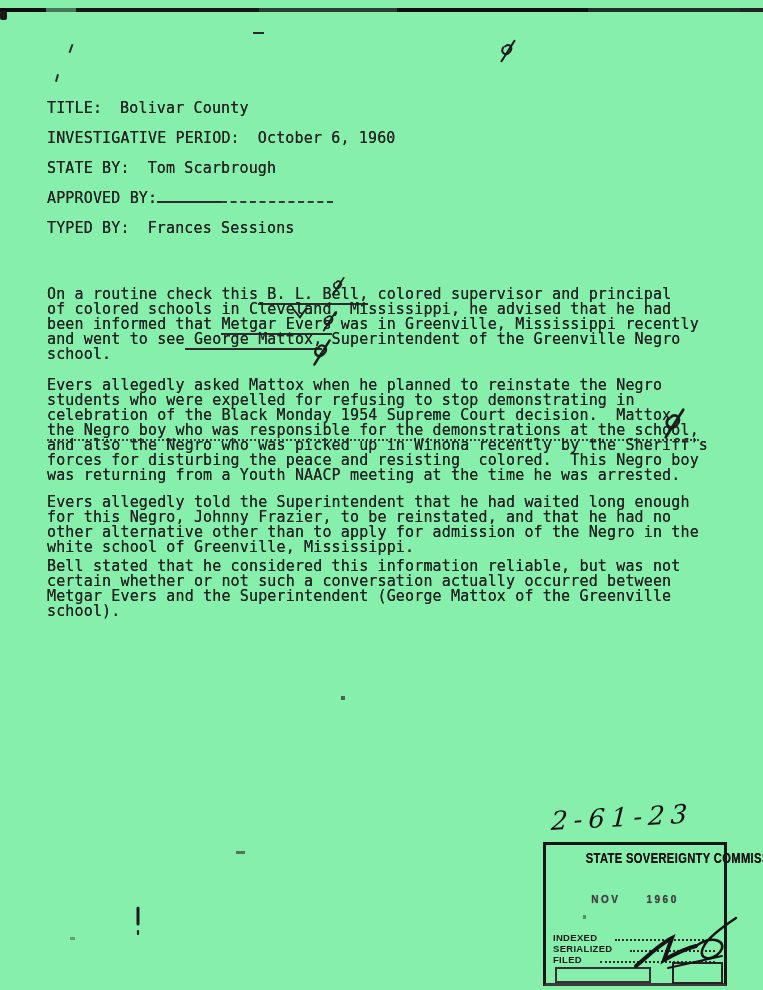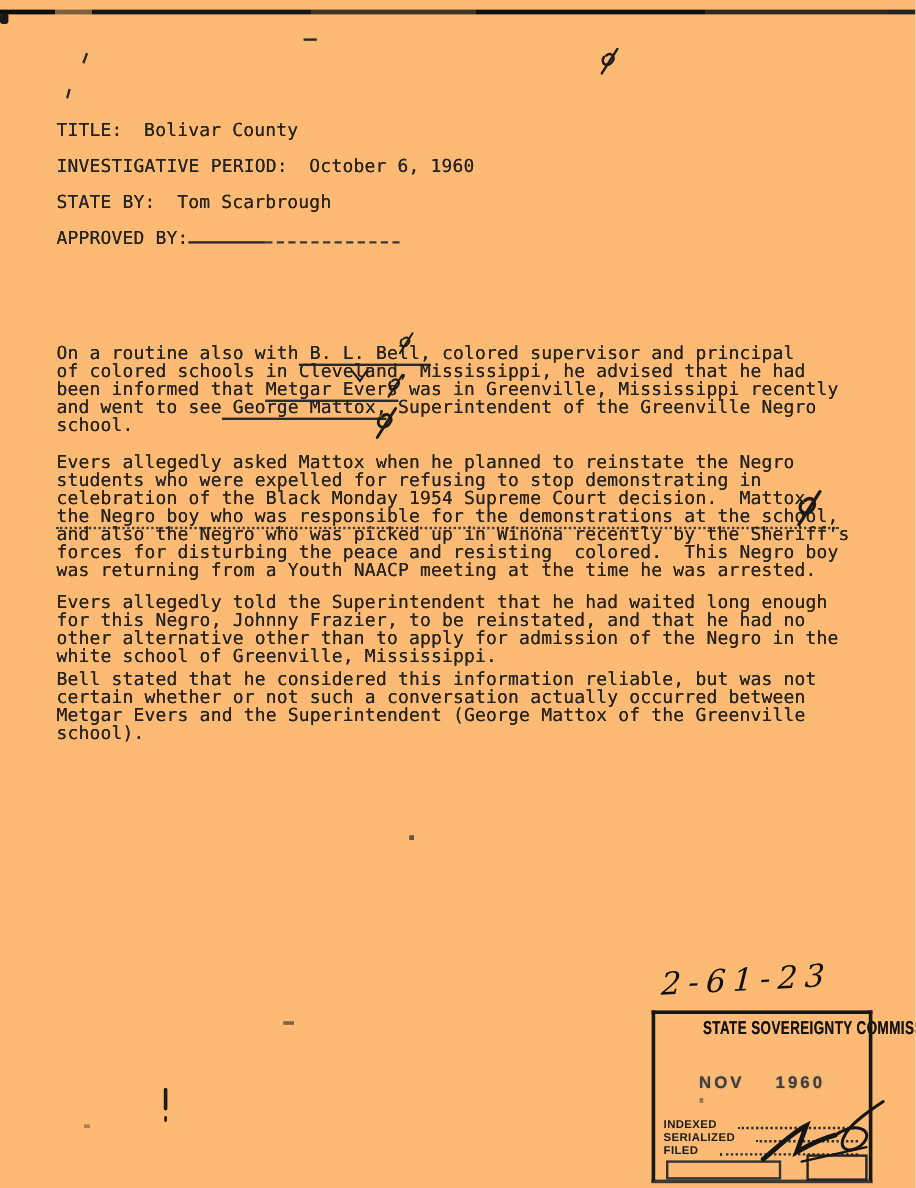--- a/index.html
+++ b/index.html
@@ -1,18 +1,18 @@
 <!DOCTYPE html>
 <html><head>
 <meta charset="utf-8">
 <style>
   html,body{margin:0;padding:0;background:#e8e8e8;}
   .page{
     position:relative;width:763px;height:990px;margin:0 auto;
-    background:#fdba74;overflow:hidden;
+    background:#86efac;overflow:hidden;
     font-family:"DejaVu Sans Mono",monospace;color:#262626;
   }
   
   .scan-top-line{
     position:absolute;top:8px;left:0;right:0;height:4px;
     background:linear-gradient(90deg,#0e0e0e 0 6%,rgba(20,20,20,.55) 6% 10%,#161616 10% 34%,
       rgba(18,18,18,.8) 34% 52%,#101010 52% 77%,rgba(25,25,25,.9) 77% 97%,#222 97% 100%);
   }
   .scan-blob{position:absolute;top:11px;left:0;width:7px;height:9px;background:#1a1a1a;border-radius:2px;}
 
@@ -45,21 +45,21 @@
     letter-spacing:6px;transform:rotate(-3deg) skewX(-6deg);white-space:nowrap;
   }
   .stamp-box{
     position:absolute;left:543px;top:842px;width:184px;height:144px;box-sizing:border-box;
     border:3px solid #171717;border-bottom-color:#3a3a3a;
     font-family:"Liberation Sans",sans-serif;color:#161616;
   }
   .stamp-title-wrap{text-align:center;margin-top:4px;height:20px;}
   .stamp-title{display:inline-block;white-space:nowrap;transform:scaleX(.72);transform-origin:center;
     font-weight:bold;font-size:15.5px;letter-spacing:.5px;color:#141414;text-shadow:0 0 .6px #333;}
-  .stamp-date{margin-top:25px;text-align:center;font-weight:bold;font-size:14px;color:#3f3f3f;
+  .stamp-date{margin-top:25px;text-align:center;font-weight:bold;font-size:10px;color:#3f3f3f;
     letter-spacing:2.5px;text-shadow:0 0 1px #666;}
   .stamp-date .month{margin-right:26px;}
   .stamp-rows{position:absolute;left:7px;right:7px;top:87px;font-weight:bold;font-size:9.5px;
     letter-spacing:.3px;color:#1b1b1b;}
   .stamp-row{display:flex;align-items:flex-end;height:11px;gap:15px;}
   .leader{flex:1;border-bottom:2px dotted #2e2e2e;margin:0 2px 2px 3px;}
   .subbox-left{position:absolute;left:9px;top:122px;width:92px;height:12px;border:2px solid #333;}
   .subbox-right{position:absolute;left:126px;top:117px;width:47px;height:18px;border:2px solid #242424;}
   .stamp-scribble{position:absolute;left:630px;top:916px;}
   .stamp-scribble path{stroke:#151515;fill:none;stroke-linecap:round;}
@@ -70,25 +70,26 @@
 <div class="page">
 
   <div class="scan-top-line"></div>
   <div class="scan-blob"></div>
 
   <div class="doc-header">
     <div class="header-row"><span>TITLE:</span><span class="gap2"></span><span>Bolivar County</span></div>
     <div class="header-row"><span>INVESTIGATIVE PERIOD:</span><span class="gap2"></span><span>October 6, 1960</span></div>
     <div class="header-row"><span>STATE BY:</span><span class="gap2"></span><span>Tom Scarbrough</span></div>
     <div class="header-row"><span>APPROVED BY:</span><span class="approved-solid"></span><span class="approved-dashed"></span></div>
+    <div class="header-row"><span>TYPED BY:</span><span class="gap2"></span><span>Frances Sessions</span></div>
   </div>
 
   <div class="doc-body">
     <div class="para mb-a">
-      <div class="line"><span>On a routine also with</span><span class="u"> B. L. Bell,</span><span> colored supervisor and principal</span></div>
+      <div class="line"><span>On a routine check this</span><span class="u"> B. L. Bell,</span><span> colored supervisor and principal</span></div>
       <div class="line"><span>of colored schools in Cleveland, Mississippi, he advised that he had</span></div>
       <div class="line"><span>been informed that </span><span class="u">Metgar Evers</span><span> was in Greenville, Mississippi recently</span></div>
       <div class="line"><span>and went to see</span><span class="u"> George Mattox,</span><span> Superintendent of the Greenville Negro</span></div>
       <div class="line"><span>school.</span></div>
     </div>
 
     <div class="para mb-b">
       <div class="line"><span>Evers allegedly asked Mattox when he planned to reinstate the Negro</span></div>
       <div class="line"><span>students who were expelled for refusing to stop demonstrating in</span></div>
       <div class="line"><span>celebration of the Black Monday 1954 Supreme Court decision.  Mattox</span></div>

